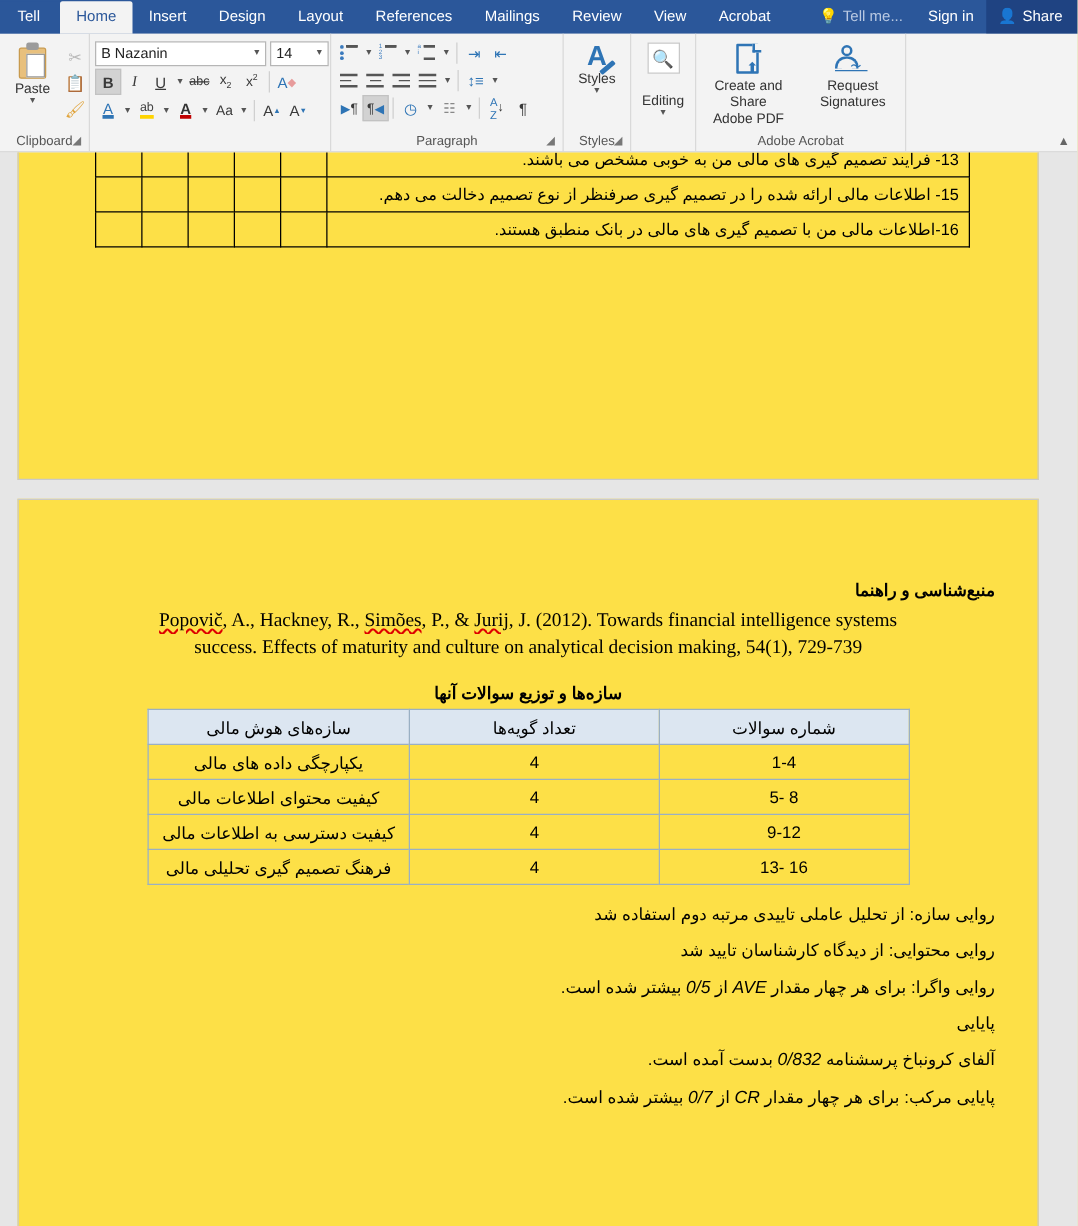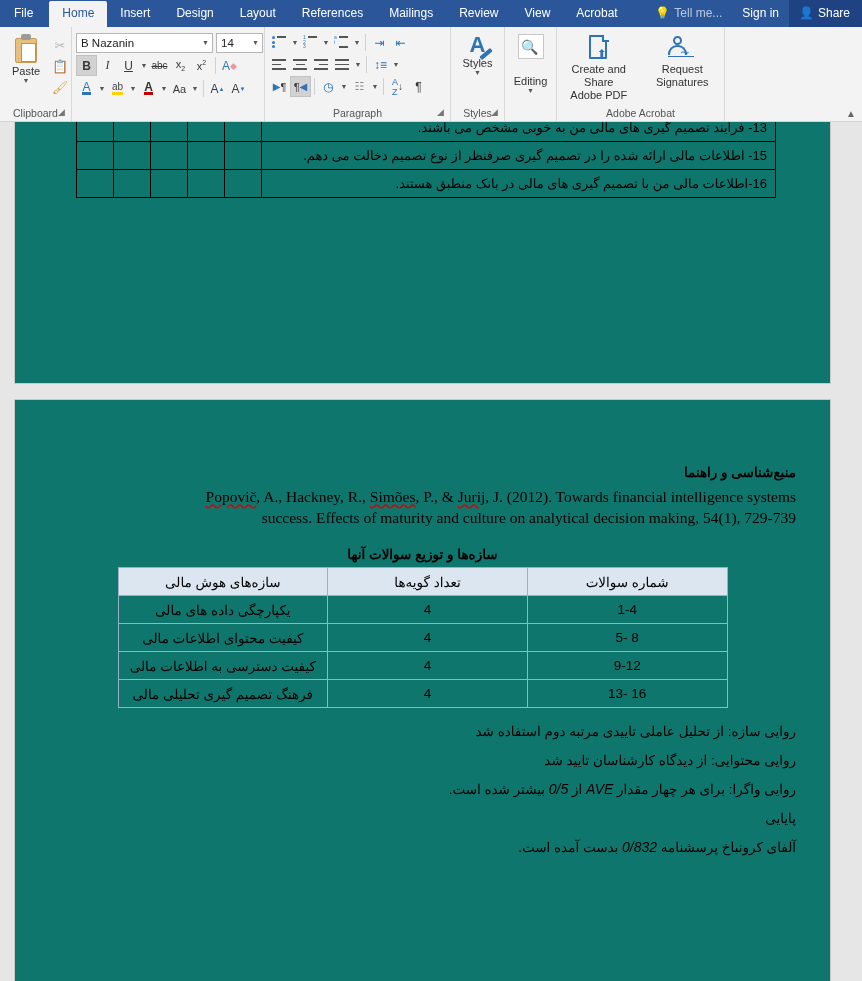--- a/index.html
+++ b/index.html
@@ -196,21 +196,21 @@
     position: absolute; right: 6px; bottom: 2px; font-size: 10px; color: #666;
   }
 
   
   .docarea {
     position: absolute; top: 122px; left: 0; right: 0; bottom: 0;
     background: #e6e6e6; overflow: hidden;
   }
   .page {
     position: absolute; left: 14px; width: 817px;
-    background: #0f766e; border: 1px solid #c9c9c9;
+    background: #fde047; border: 1px solid #c9c9c9;
   }
   .page1 { top: -10px; height: 272px; overflow: hidden; }
   .page2 { top: 277px; height: 694px; }
 
   
   .qtable {
     position: absolute; left: 61px; top: 0px; width: 700px;
     border-collapse: collapse;
     direction: rtl;
   }
@@ -225,21 +225,21 @@
   .qtable td.q { text-align: right; padding-right: 8px; }
   .qtable td.b { width: 37px; }
 
   
   .p2 { padding: 22px 34px 0 34px; direction: rtl; }
   .ref-head {
     text-align: right; font-size: 13.5px; font-weight: bold; color: #000;
     margin-top: 42px; margin-bottom: 6px;
   }
   .ref-body {
-    direction: ltr; text-align: right; font-family: "Liberation Serif", serif;
+    direction: ltr; text-align: center; font-family: "Liberation Serif", serif;
     font-size: 15.5px; line-height: 21px; color: #000;
   }
   .sq { text-decoration: underline; text-decoration-color: #d00; text-decoration-style: wavy; }
 
   .tbl-title {
     text-align: center; font-size: 13.5px; font-weight: bold;
     margin-top: 18px; margin-bottom: 5px; color: #000;
   }
   .ctable {
     width: 610px; margin: 0 auto 0 auto; border-collapse: collapse;
@@ -256,21 +256,21 @@
   .num { font-family: "Liberation Sans", sans-serif; font-size: 15px; }
 
   .vlines { margin-top: 10px; direction: rtl; text-align: right; }
   .vline { font-size: 13.5px; line-height: 28.5px; color: #000; }
   .lat { font-family: "Liberation Sans", sans-serif; font-size: 14px; font-style: italic; }
 </style>
 </head>
 <body>
 
 <div class="titlebar">
-  <div class="tab file">File</div>
+  <div class="tab file">Tell</div>
   <div class="tab active">Home</div>
   <div class="tab">Insert</div>
   <div class="tab">Design</div>
   <div class="tab">Layout</div>
   <div class="tab">References</div>
   <div class="tab">Mailings</div>
   <div class="tab">Review</div>
   <div class="tab">View</div>
   <div class="tab">Acrobat</div>
   <div class="titlebar-right">
@@ -617,18 +617,19 @@
         </tr>
       </tbody>
         </table>
 
       <div class="vlines">
         <div class="vline">روایی سازه: از تحلیل عاملی تاییدی مرتبه دوم استفاده شد</div>
         <div class="vline">روایی محتوایی:  از دیدگاه کارشناسان تایید شد</div>
         <div class="vline"><span>روایی واگرا: برای هر چهار مقدار </span><span class="lat">AVE</span><span> از </span><span class="lat">0/5</span><span> بیشتر شده است.</span></div>
         <div class="vline">پایایی</div>
         <div class="vline"><span>آلفای کرونباخ پرسشنامه </span><span class="lat">0/832</span><span> بدست آمده است.</span></div>
+        <div class="vline"><span>پایایی مرکب: برای هر چهار مقدار </span><span class="lat">CR</span><span> از </span><span class="lat">0/7</span><span> بیشتر شده است.</span></div>
       </div>
 
     </div>
   </div>
 
 </div>
 
 </body></html>

